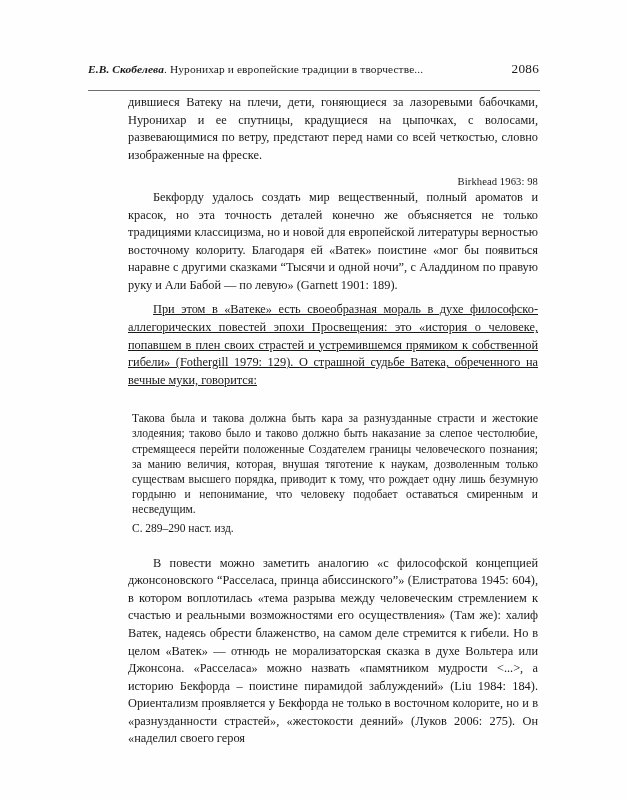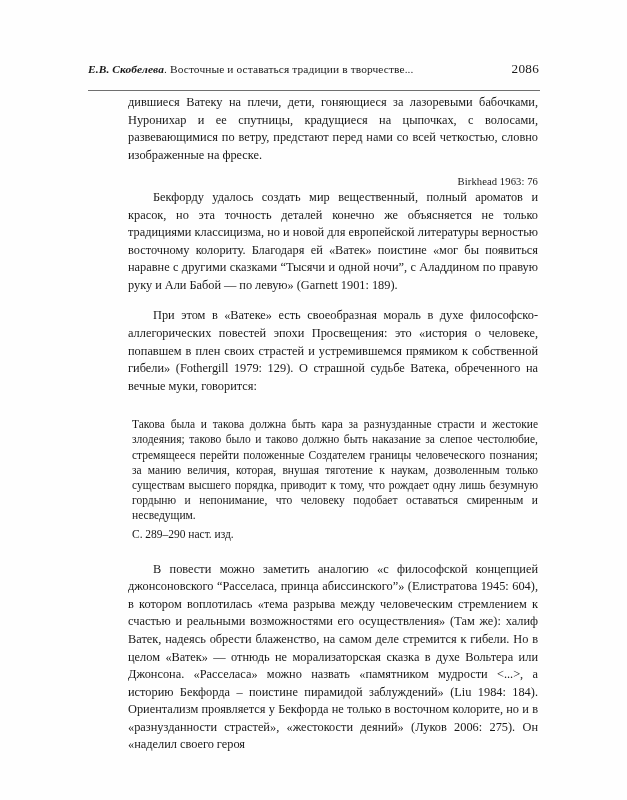--- a/index.html
+++ b/index.html
@@ -78,21 +78,21 @@
     -webkit-hyphens: none;
     hyphens: none;
     word-spacing: -0.1px;
   }
   p.indent {
     text-indent: 25px;
   }
   p.noindent {
     text-indent: 0;
   }
-  .gap-before-sm { margin-top: 13px; }
+  .gap-before-sm { margin-top: 7px; text-decoration: underline; }
   .gap-before-md { margin-top: 0; }
   .gap-before-lg { margin-top: 19px; }
 
   
   .attrib {
     font-size: 10.6px;
     line-height: 14px;
     text-align: right;
     margin: 0;
     letter-spacing: 0.01em;
@@ -118,32 +118,32 @@
     margin-top: 3px;
   }
 </style>
 </head>
 <body>
 
 <div class="page">
 
   <div class="running-head">
     <div class="rh-left">
-      <span class="rh-author">Е.В. Скобелева</span><span class="rh-title">. Восточные и оставаться традиции в творчестве...</span>
+      <span class="rh-author">Е.В. Скобелева</span><span class="rh-title">. Нуронихар и европейские традиции в творчестве...</span>
     </div>
     <div class="folio">2086</div>
   </div>
 
   <div class="head-rule"></div>
 
   <div class="body-col">
 
     <p class="noindent">дившиеся Ватеку на плечи, дети, гоняющиеся за лазоревыми бабочками, Нуронихар и ее спутницы, крадущиеся на цыпочках, с волосами, развевающимися по ветру, предстают перед нами со всей четкостью, словно изображенные на фреске.</p>
 
-    <p class="attrib attrib-top">Birkhead 1963: 76</p>
+    <p class="attrib attrib-top">Birkhead 1963: 98</p>
 
     <p class="indent gap-before-md">Бекфорду удалось создать мир вещественный, полный ароматов и красок, но эта точность деталей конечно же объясняется не только традициями классицизма, но и новой для европейской литературы верностью восточному колориту. Благодаря ей «Ватек» поистине «мог бы появиться наравне с другими сказками “Тысячи и одной ночи”, с Аладдином по правую руку и Али Бабой — по левую» (Garnett 1901: 189).</p>
 
     <p class="indent gap-before-sm">При этом в «Ватеке» есть своеобразная мораль в духе философско-аллегорических повестей эпохи Просвещения: это «история о человеке, попавшем в плен своих страстей и устремившемся прямиком к собственной гибели» (Fothergill 1979: 129). О страшной судьбе Ватека, обреченного на вечные муки, говорится:</p>
 
     <blockquote class="blockquote quote-gap-top">
       <p>Такова была и такова должна быть кара за разнузданные страсти и жестокие злодеяния; таково было и таково должно быть наказание за слепое честолюбие, стремящееся перейти положенные Создателем границы человеческого познания; за манию величия, которая, внушая тяготение к наукам, дозволенным только существам высшего порядка, приводит к тому, что рождает одну лишь безумную гордыню и непонимание, что человеку подобает оставаться смиренным и несведущим.</p>
       <p class="quote-attrib">С. 289–290 наст. изд.</p>
     </blockquote>
 

